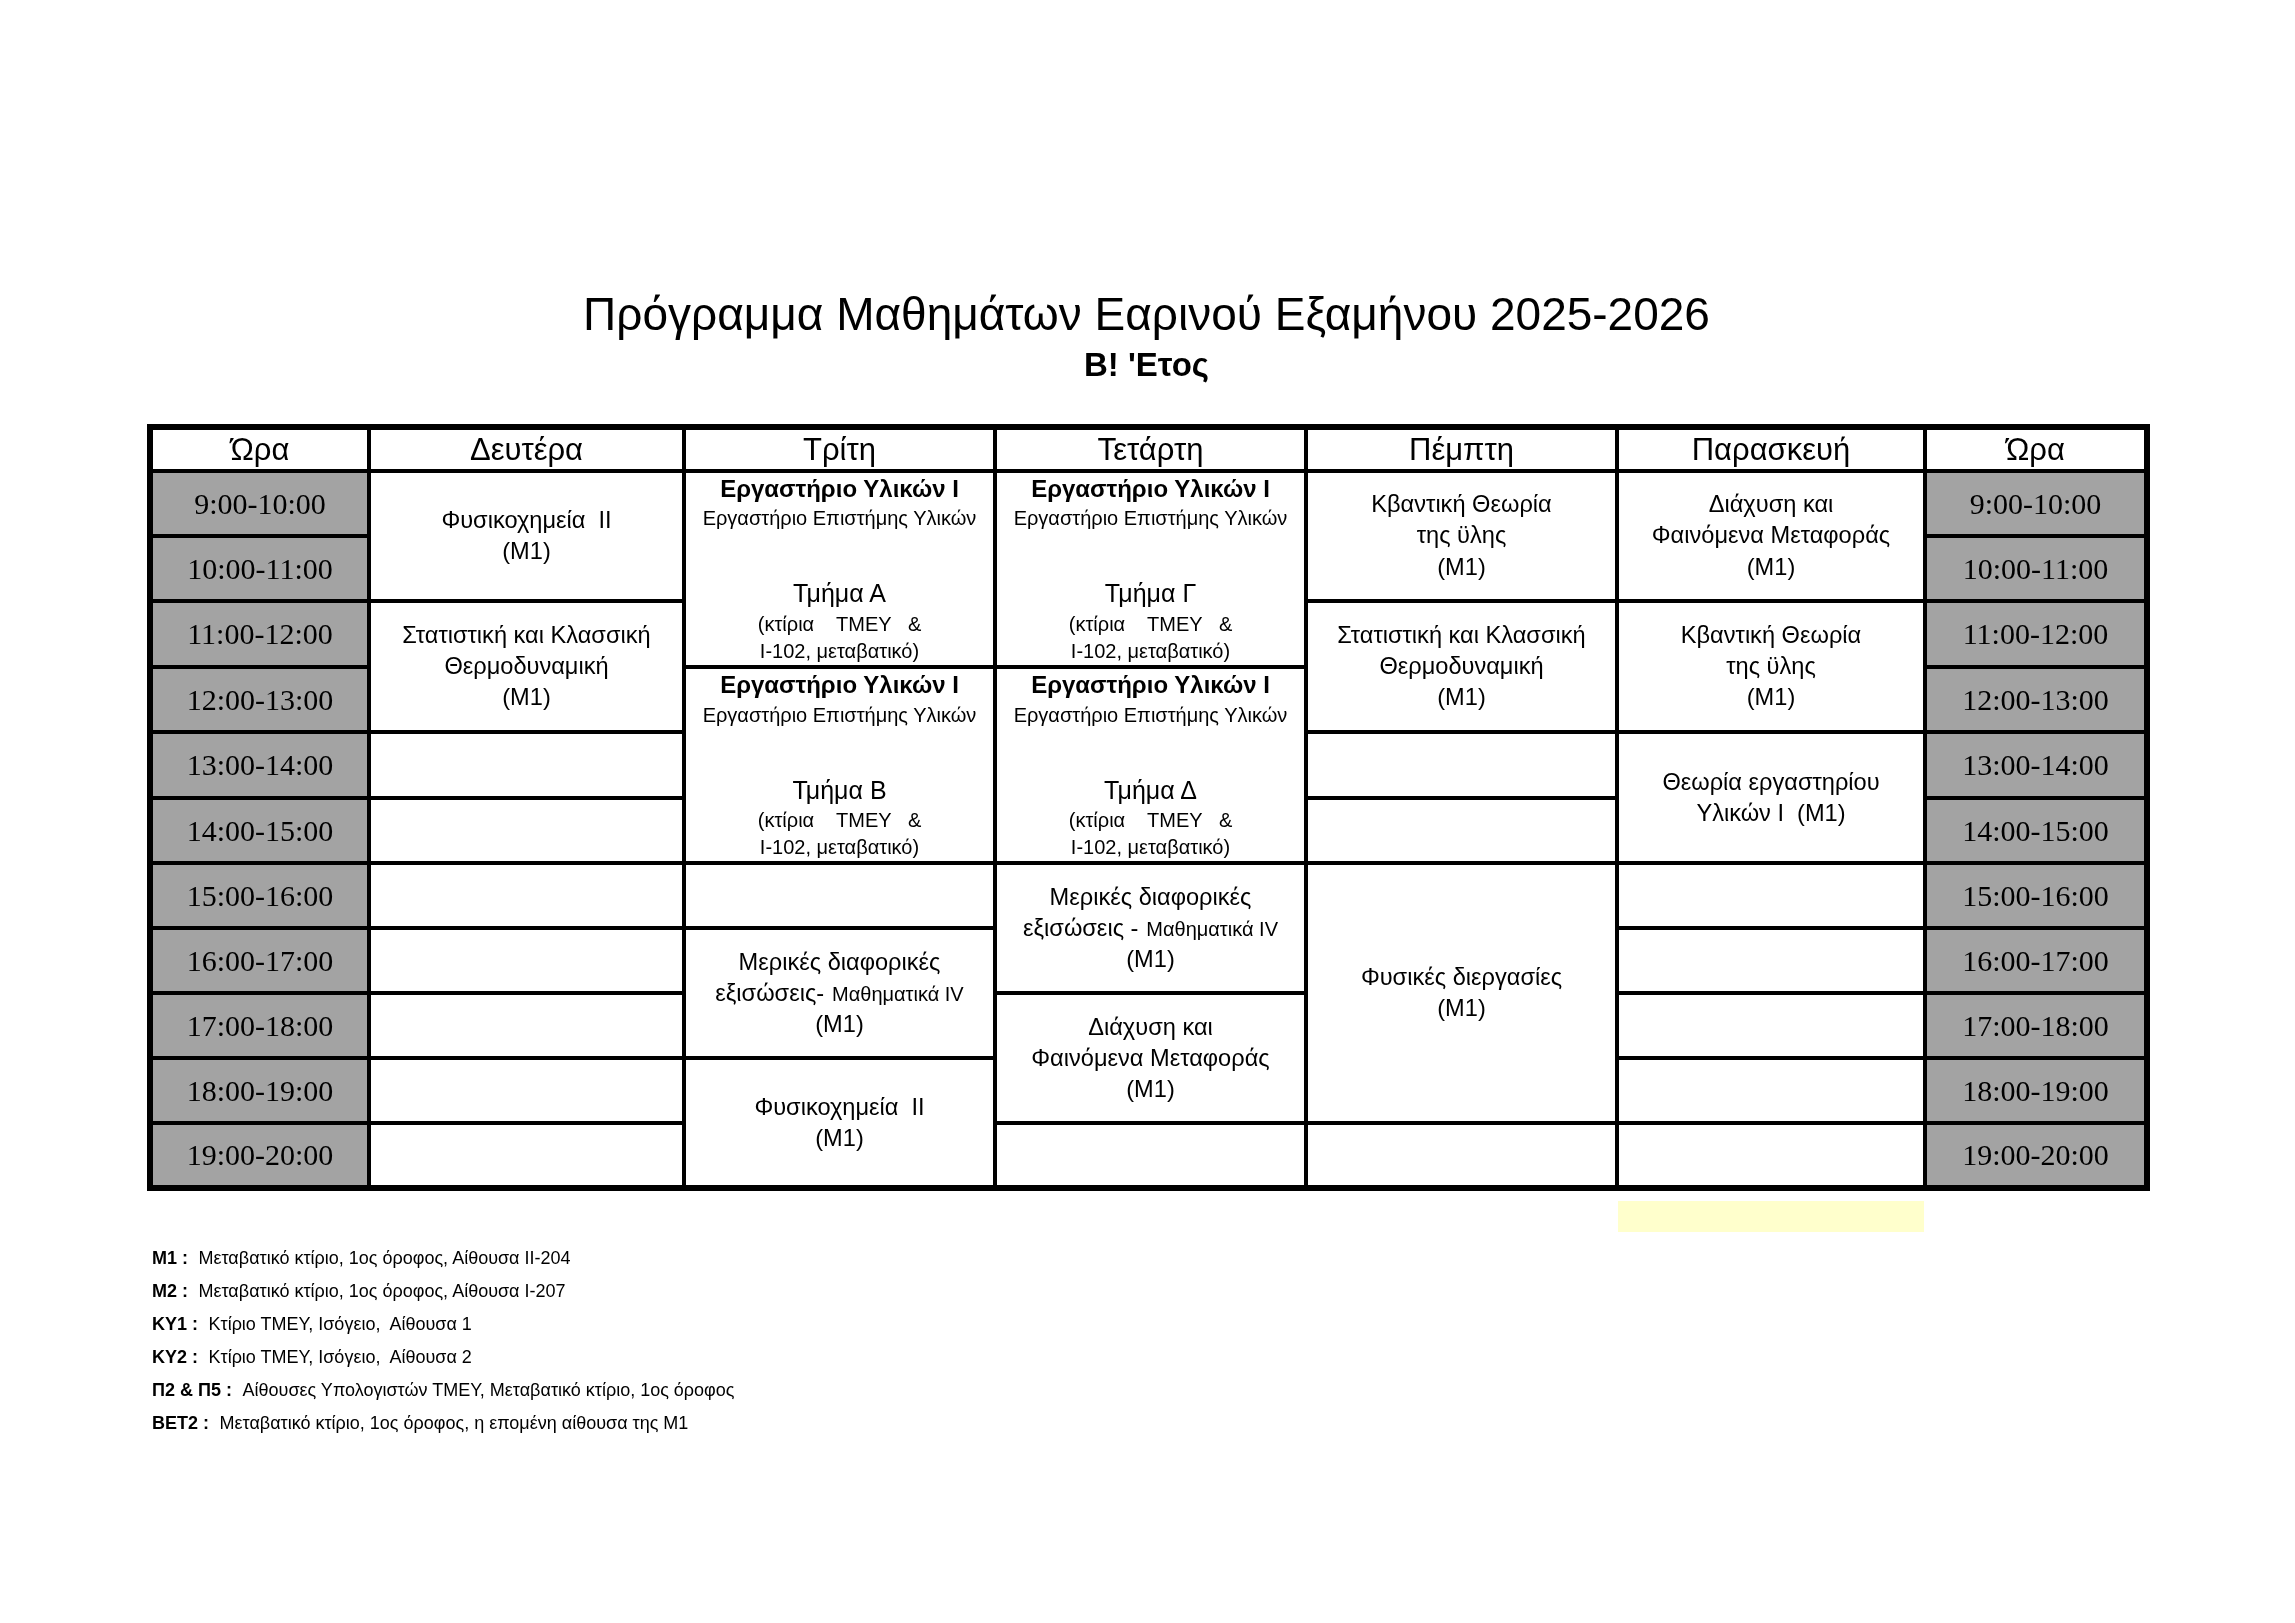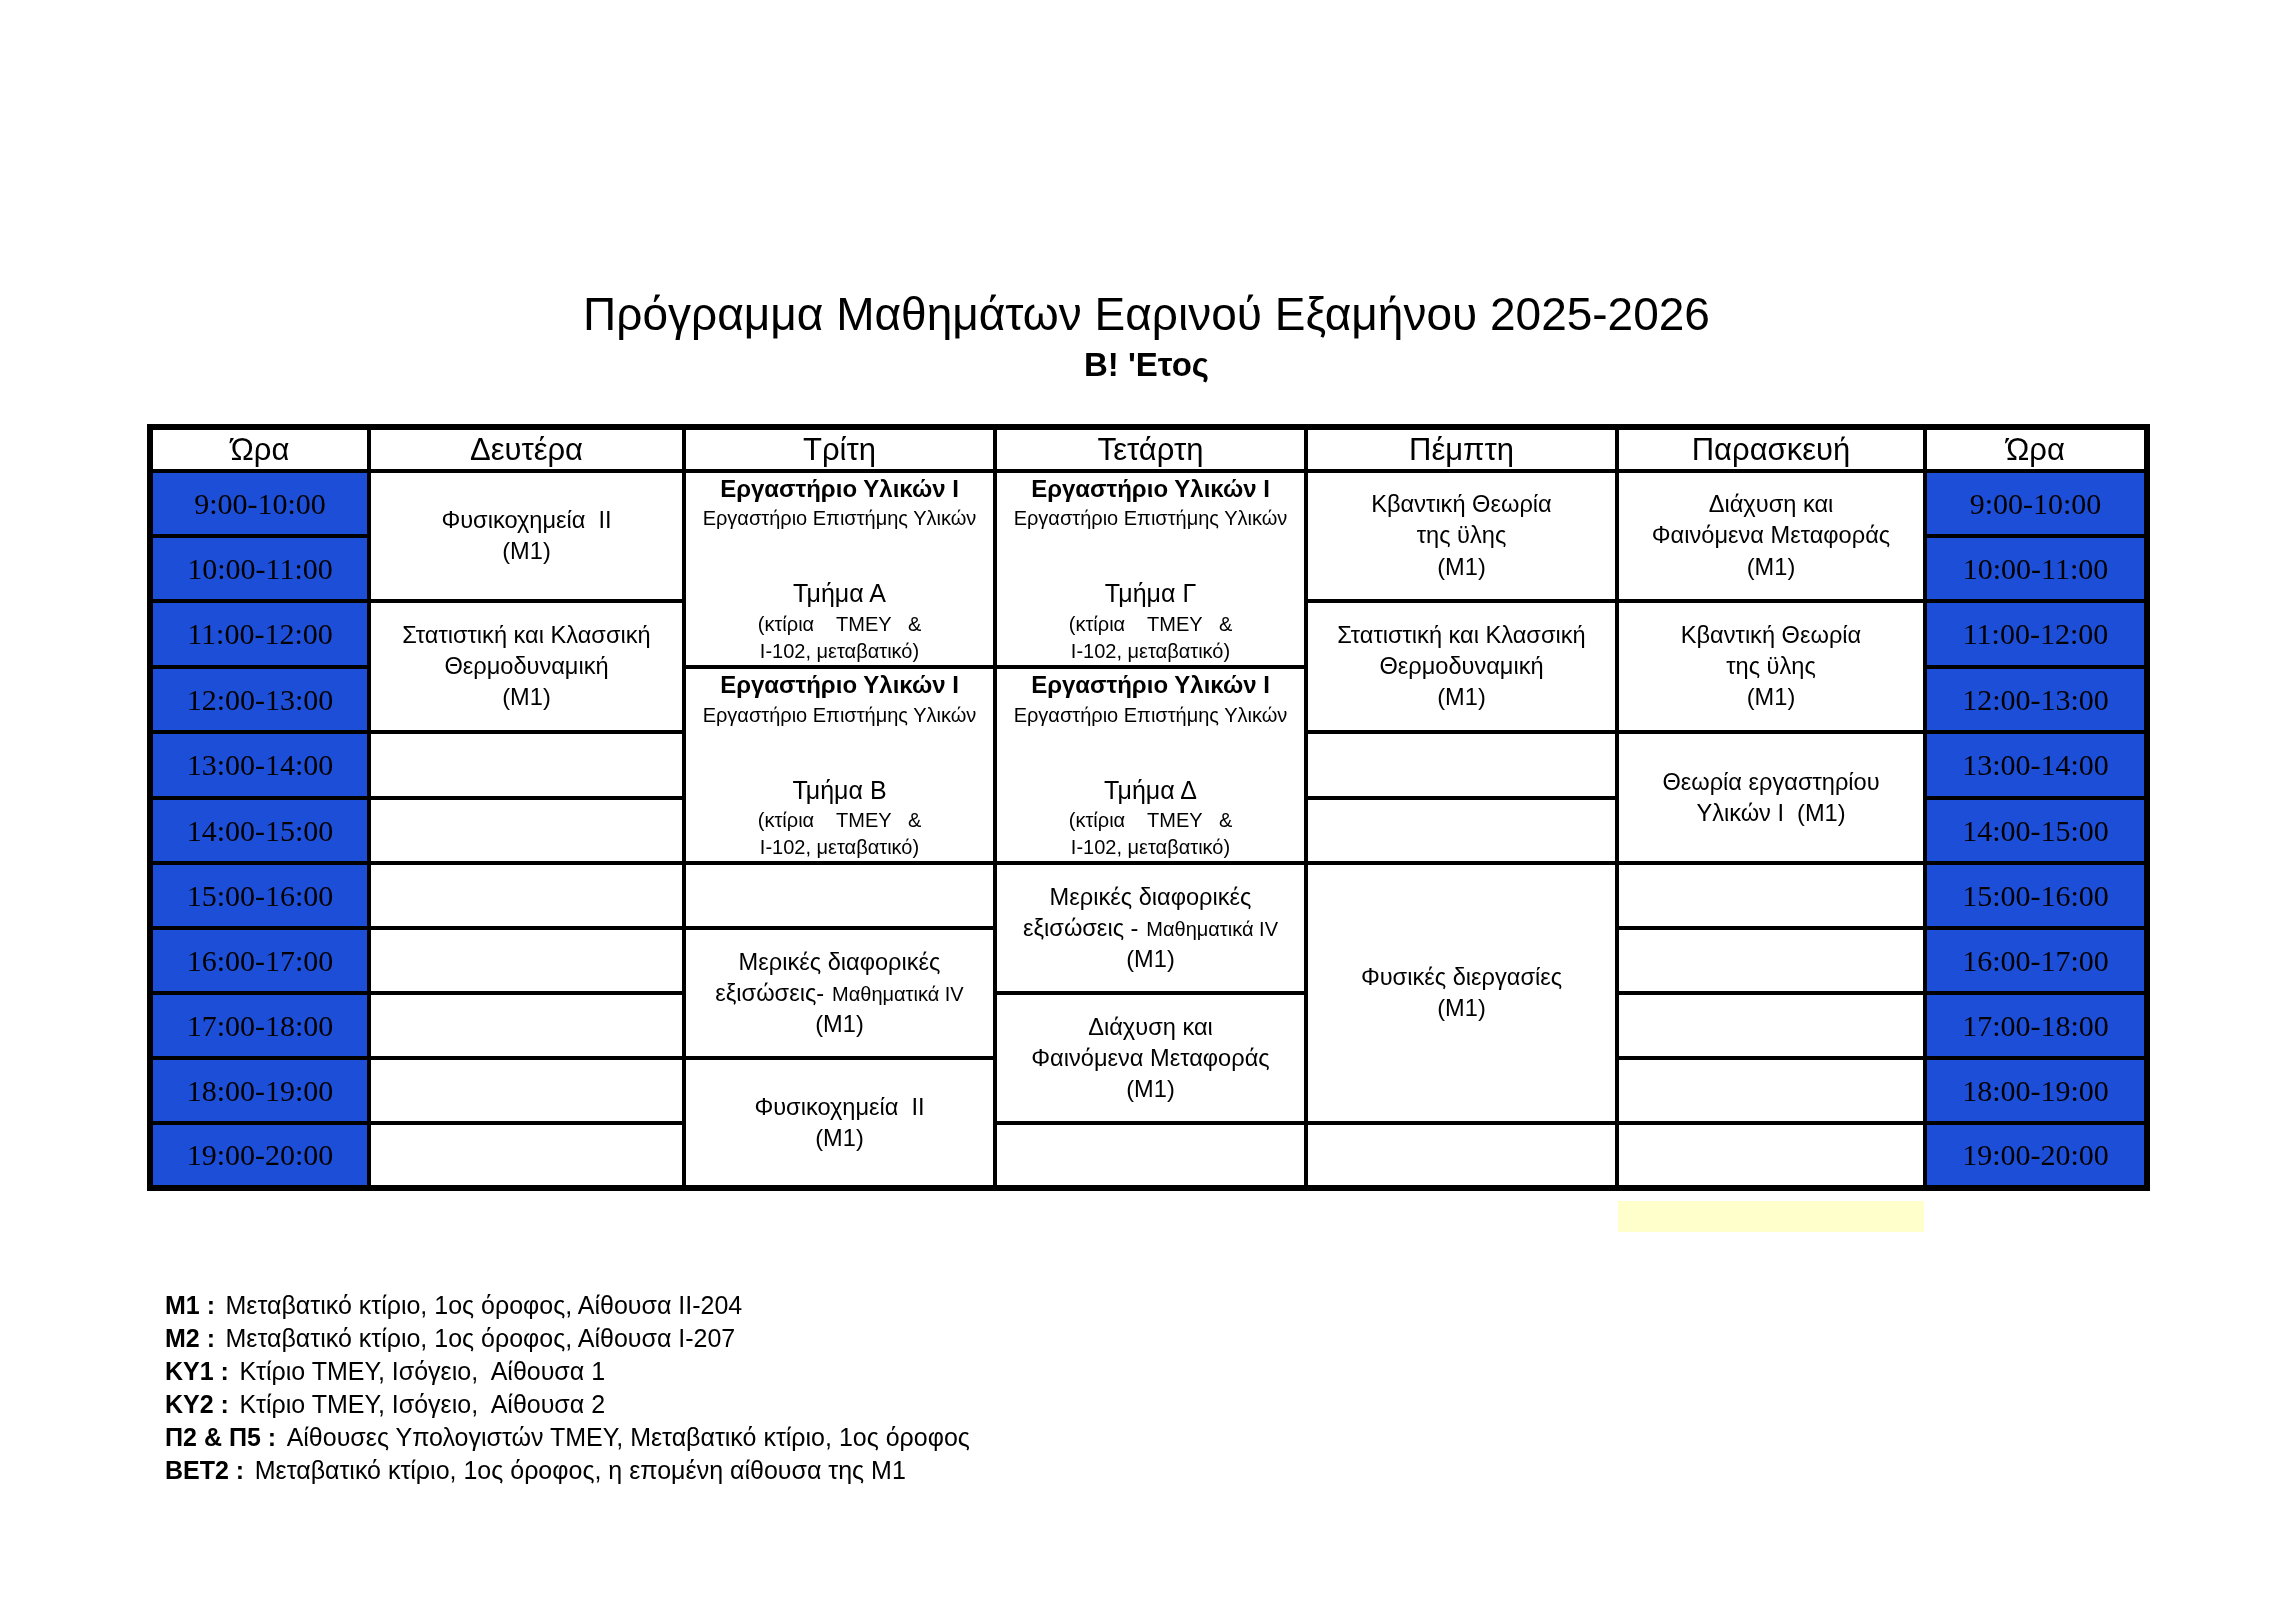--- a/index.html
+++ b/index.html
@@ -12,42 +12,42 @@
             font-size:46px;font-weight:normal;}
   .year-label{position:absolute;left:147px;top:346px;width:1999px;text-align:center;
               font-size:33px;font-weight:bold;}
 
   table.timetable{position:absolute;left:147px;top:424px;width:1999px;
                   border-collapse:collapse;table-layout:fixed;border:6.5px solid #000;}
   th,td{border:4.6px solid #000;padding:0;text-align:center;vertical-align:middle;overflow:hidden;}
   tr.head{height:44px;}
   tr.row{height:65px;}
   th{font-weight:normal;font-size:31px;}
-  td.time{font-family:"Liberation Serif",serif;font-size:30px;background:#1d4ed8;}
+  td.time{font-family:"Liberation Serif",serif;font-size:30px;background:#a3a3a3;}
   td.c{background:#fff;}
 
   .violet{background:#EE82EE;}
   .blue{background:#8DB4E2;}
   .yellow{background:#FFFF00;}
   .cyan{background:#00B0F0;}
   .gray{background:#BFBFBF;}
   .green{background:#00FF00;}
   .orange{background:#FF6600;}
   .pale{background:#FFFFCC;}
 
   .l{font-size:23.6px;line-height:1.32;}
   .lab-title{font-size:24px;font-weight:bold;line-height:1.35;}
   .lab-sub{font-size:20px;line-height:1.35;}
   .lab-section{font-size:25px;line-height:1.35;margin-top:45px;}
   .pde-small{font-size:20px;margin-left:7.9px;}
   [data-bind]{white-space:pre-wrap;}
 
   .below-strip{position:absolute;left:1618px;top:1201px;width:306px;height:31px;background:#FFFFCC;}
 
-  .legend{position:absolute;left:152px;top:1289px;font-size:25px;line-height:33px;margin-left:13px;}
+  .legend{position:absolute;left:152px;top:1242px;font-size:18px;line-height:33px;}
   .legend-row{white-space:nowrap;}
   .legend-label{font-weight:bold;margin-right:10.5px;}
 </style>
 </head>
 <body>
 
 <div class="page">
 
   <div class="subtitle" data-bind="page.subtitle">Πρόγραμμα Μαθημάτων Εαρινού Εξαμήνου 2025-2026</div>
   <div class="year-label" data-bind="page.year_label">Β! 'Ετος</div>

